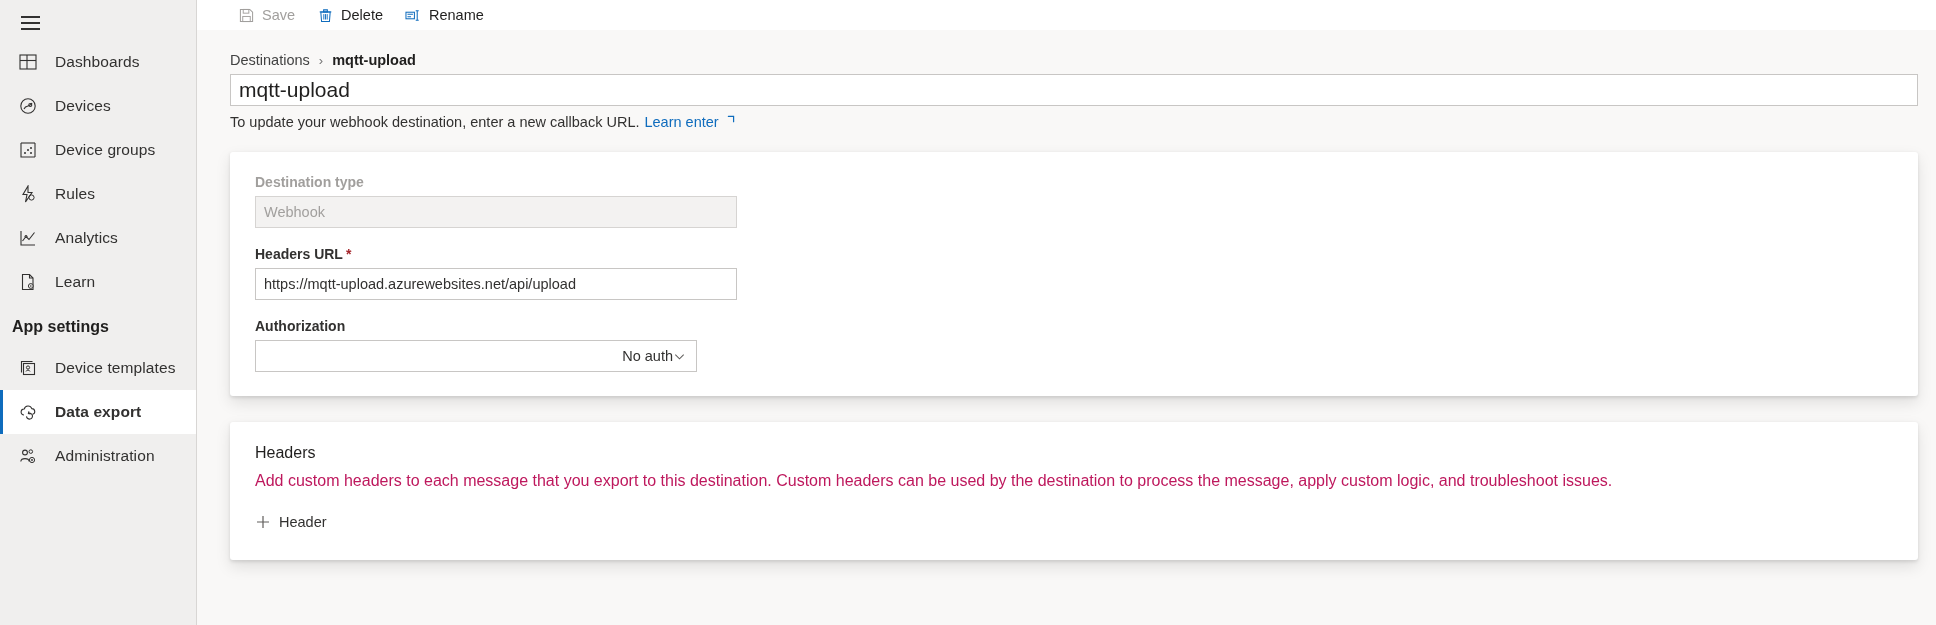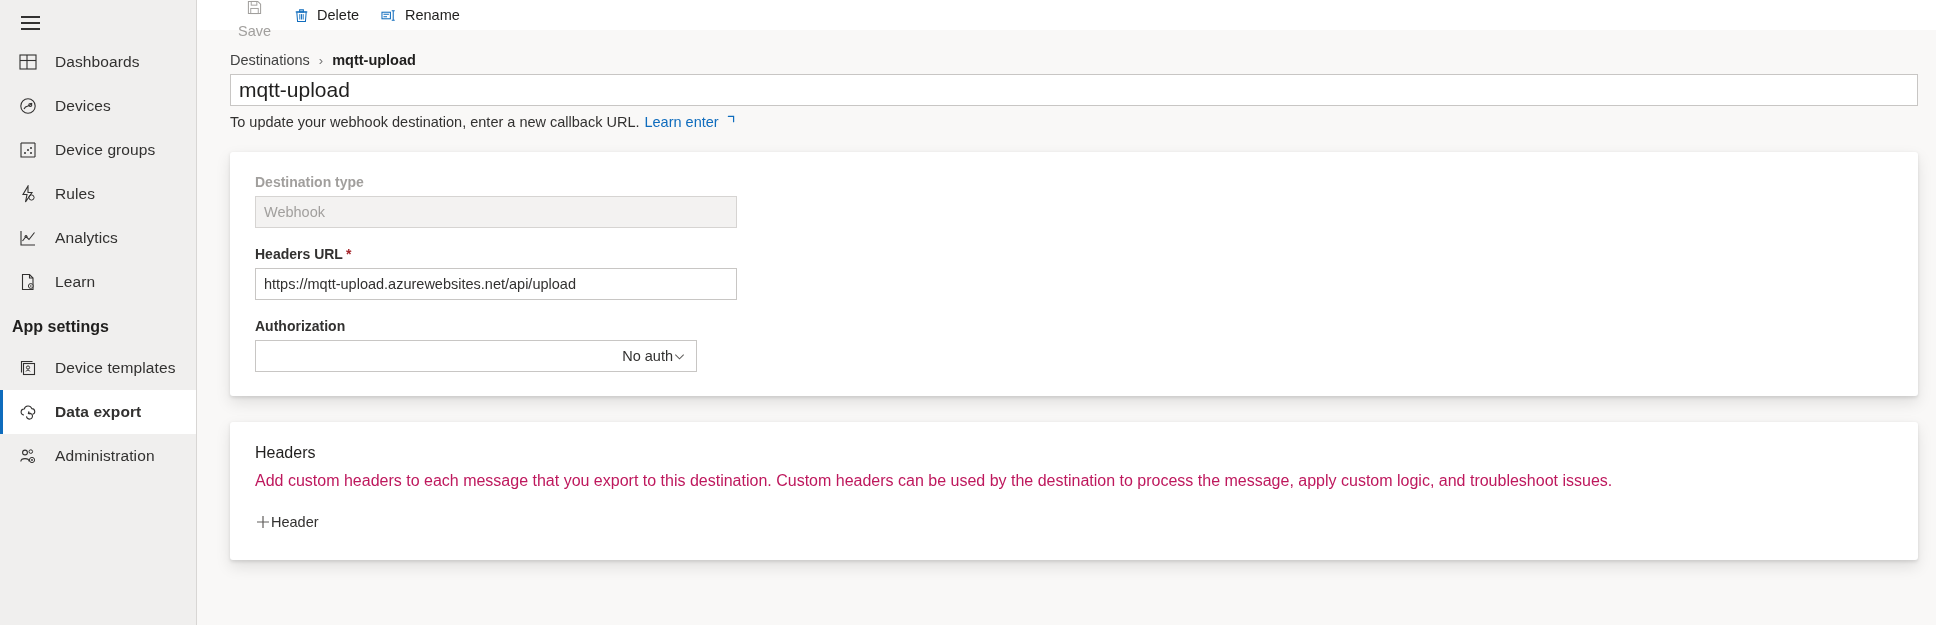--- a/index.html
+++ b/index.html
@@ -71,21 +71,21 @@
     padding-left: 30px;
     gap: 0px;
     flex: 0 0 30px;
   }
   .cmd {
     display: flex; align-items: center; gap: 8px;
     height: 30px; padding: 0 11px;
     font-size: 14.5px; color: #201f1e; cursor: pointer;
     white-space: nowrap;
   }
-  .cmd.disabled { color: #a19f9d; cursor: default; flex-direction: column; }
+  .cmd.disabled { color: #a19f9d; cursor: default; }
   .cmd .ico { display: flex; align-items: center; justify-content: center; width: 16px; height: 16px; }
 
   .content { flex: 1 1 auto; padding: 0; overflow: hidden; }
 
   .breadcrumb {
     display: flex; align-items: flex-end;
     font-size: 14.5px; color: #424242;
     padding: 22px 0 6px 33px;
   }
   .breadcrumb .crumb { cursor: pointer; }
@@ -144,21 +144,21 @@
     padding: 0 10px 0 8px;
     display: flex; align-items: center; justify-content: flex-end;
     cursor: pointer;
     font-family: "Liberation Sans", sans-serif;
   }
   .chev { color: #605e5c; display: flex; align-items: center; }
 
   .sec-title { font-size: 16px; color: #201f1e; margin-bottom: 8px; }
   .sec-desc { font-size: 16px; color: #be185d; line-height: 1.35; }
   .add-btn {
-    display: inline-flex; align-items: center; 
+    display: inline-flex; align-items: center; gap: 8px;
     margin-top: 22px;
     font-size: 14.5px; color: #323130; cursor: pointer;
   }
   .add-btn .plus { color: #605e5c; display: flex; align-items: center; }
 </style>
 </head>
 <body>
 
 <div class="app">
 

